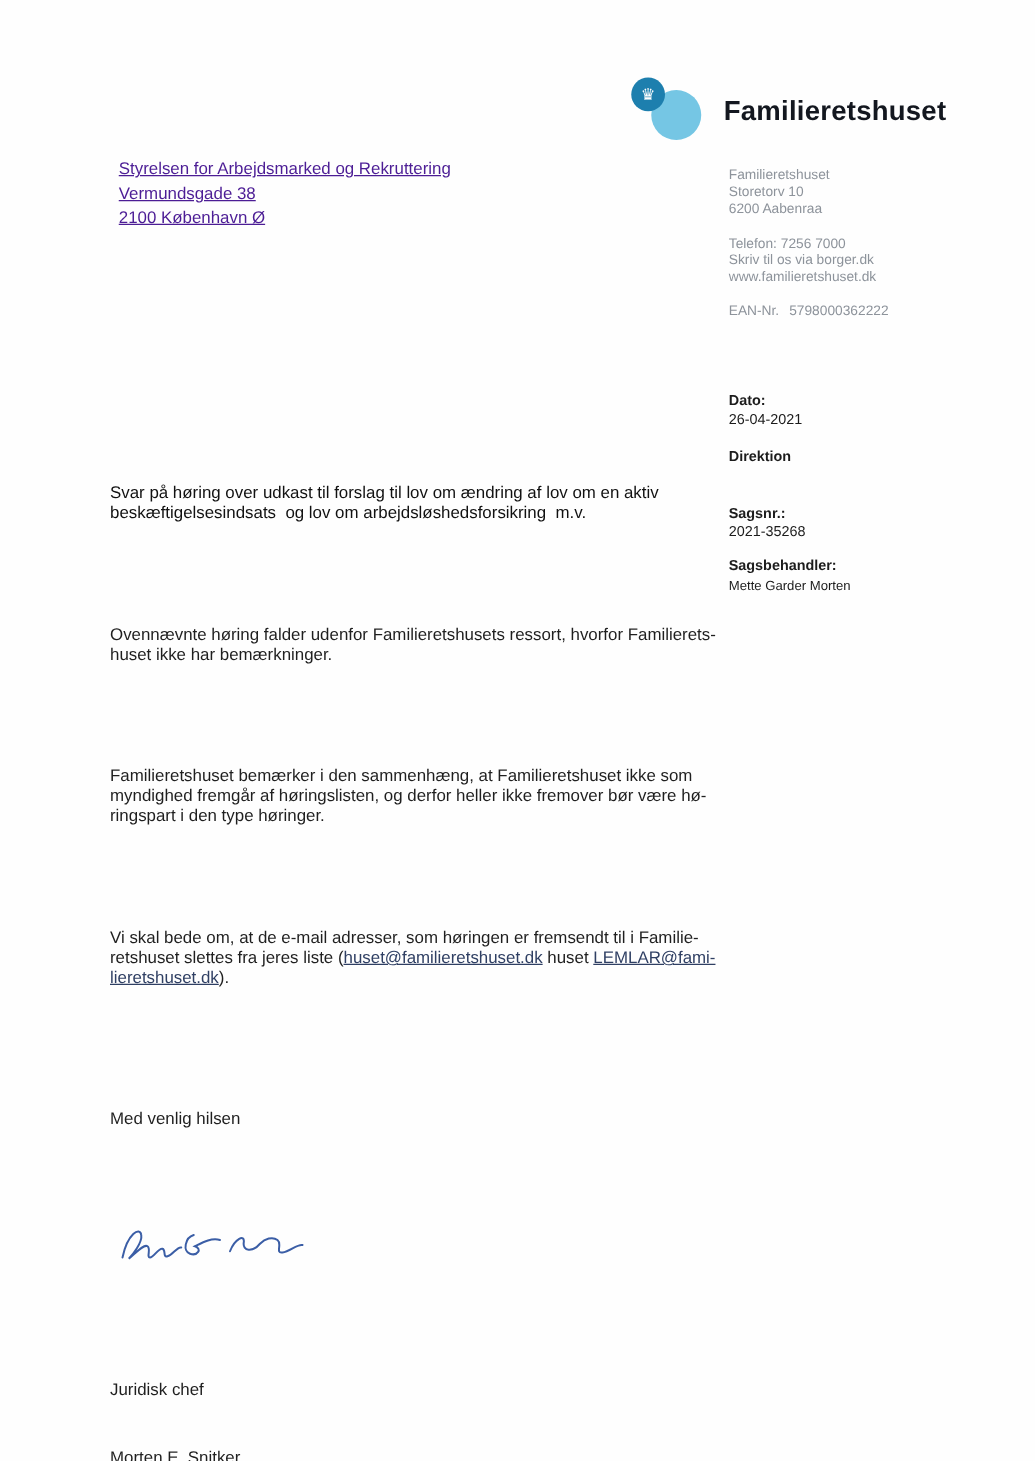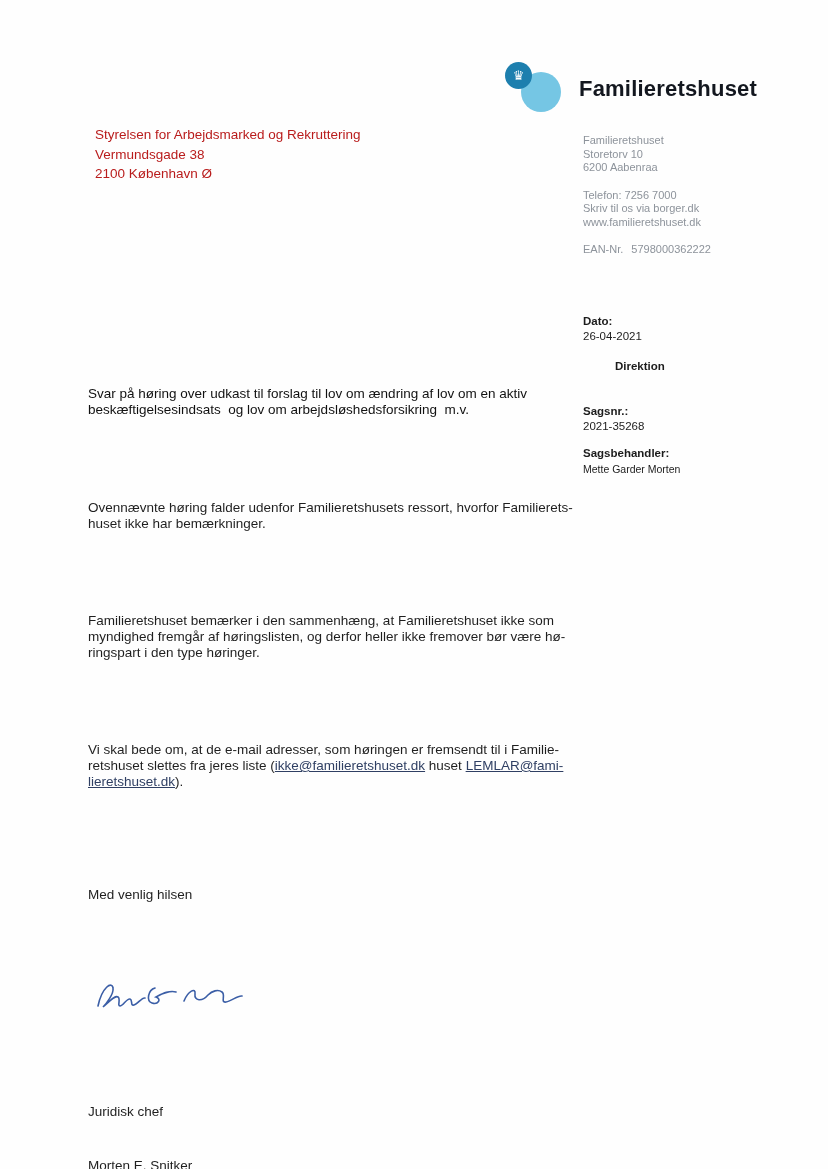--- a/index.html
+++ b/index.html
@@ -29,37 +29,37 @@
   }
   .logo .crown{color:#ffffff;font-size:13px;line-height:1;}
   .logo .brand{
     position:absolute;left:76px;top:16px;
     font-size:22px;font-weight:700;color:#13171f;letter-spacing:.2px;
   }
 
   
   .recipient{
     position:absolute;left:95px;top:125px;
-    font-size:13.5px;line-height:19.5px;color:#b91c1c;
+    font-size:13.5px;line-height:19.5px;color:#4c1d95;text-decoration:underline;
   }
 
   
   .sender{
     position:absolute;left:583px;top:134px;width:200px;
     font-size:11px;line-height:13.5px;color:#8d939b;
   }
   .sender .grp{margin-bottom:14px;}
   .sender .ean-label{margin-right:8px;}
 
   
   .meta{position:absolute;left:583px;top:315px;width:200px;font-size:11.5px;color:#1c1c1c;}
   .meta .lbl{font-weight:700;}
   .meta .val{margin-top:3px;}
   .meta .blk{margin-bottom:17px;}
-  .meta .dep{font-weight:700;margin-top:18px;margin-left:32px;}
+  .meta .dep{font-weight:700;margin-top:18px;}
   .meta .case-blk{margin-top:33px;}
   .meta .handler-blk{margin-top:15px;}
   .meta .handler-val{font-size:10.5px;margin-top:4px;}
 
   
   .letter{
     position:absolute;left:88px;top:338px;width:486px;
     font-size:13.5px;line-height:16px;color:#1f1f1f;white-space:pre-wrap;
   }
   .subject{font-weight:400;color:#111;margin:0 0 17px 0;}
@@ -121,21 +121,21 @@
   </div>
 
   <div class="letter">
 
     <div class="subject"><span>Svar på høring over udkast til forslag til lov om ændring af lov om en aktiv</span><br><span>beskæftigelsesindsats  og lov om arbejdsløshedsforsikring  m.v.</span></div>
 
     <p><span>Ovennævnte høring falder udenfor Familieretshusets ressort, hvorfor Familierets-</span><br><span>huset ikke har bemærkninger.</span></p>
 
     <p><span>Familieretshuset bemærker i den sammenhæng, at Familieretshuset ikke som</span><br><span>myndighed fremgår af høringslisten, og derfor heller ikke fremover bør være hø-</span><br><span>ringspart i den type høringer.</span></p>
 
-    <p><span>Vi skal bede om, at de e-mail adresser, som høringen er fremsendt til i Familie-</span><br><span>retshuset slettes fra jeres liste (</span><a>ikke@familieretshuset.dk</a><span> huset </span><a>LEMLAR@fami-</a><br><a>lieretshuset.dk</a><span>).</span></p>
+    <p><span>Vi skal bede om, at de e-mail adresser, som høringen er fremsendt til i Familie-</span><br><span>retshuset slettes fra jeres liste (</span><a>huset@familieretshuset.dk</a><span> huset </span><a>LEMLAR@fami-</a><br><a>lieretshuset.dk</a><span>).</span></p>
 
     <p class="closing">Med venlig hilsen</p>
 
     <svg class="signature-svg" width="160" height="42" viewBox="0 0 160 42">
       <g fill="none" stroke="#3b5ea6" stroke-width="1.6" stroke-linecap="round">
         <path d="M6 31 C10 12 20 6 21 13 C22 19 14 29 11 32 C17 27 23 20 26 22 C29 24 25 31 28 31 C31 31 35 23 38 24 C41 25 38 31 42 30 C46 29 50 22 53 23"></path>
         <path d="M63 13 C56 15 54 26 60 28 C66 30 70 24 64 22 C70 19 77 15 84 17"></path>
         <path d="M92 26 C96 16 104 12 103 19 C102 26 110 27 116 20 C120 16 126 14 130 17 C134 20 128 28 134 27 C140 26 146 20 150 21"></path>
       </g>
     </svg>

